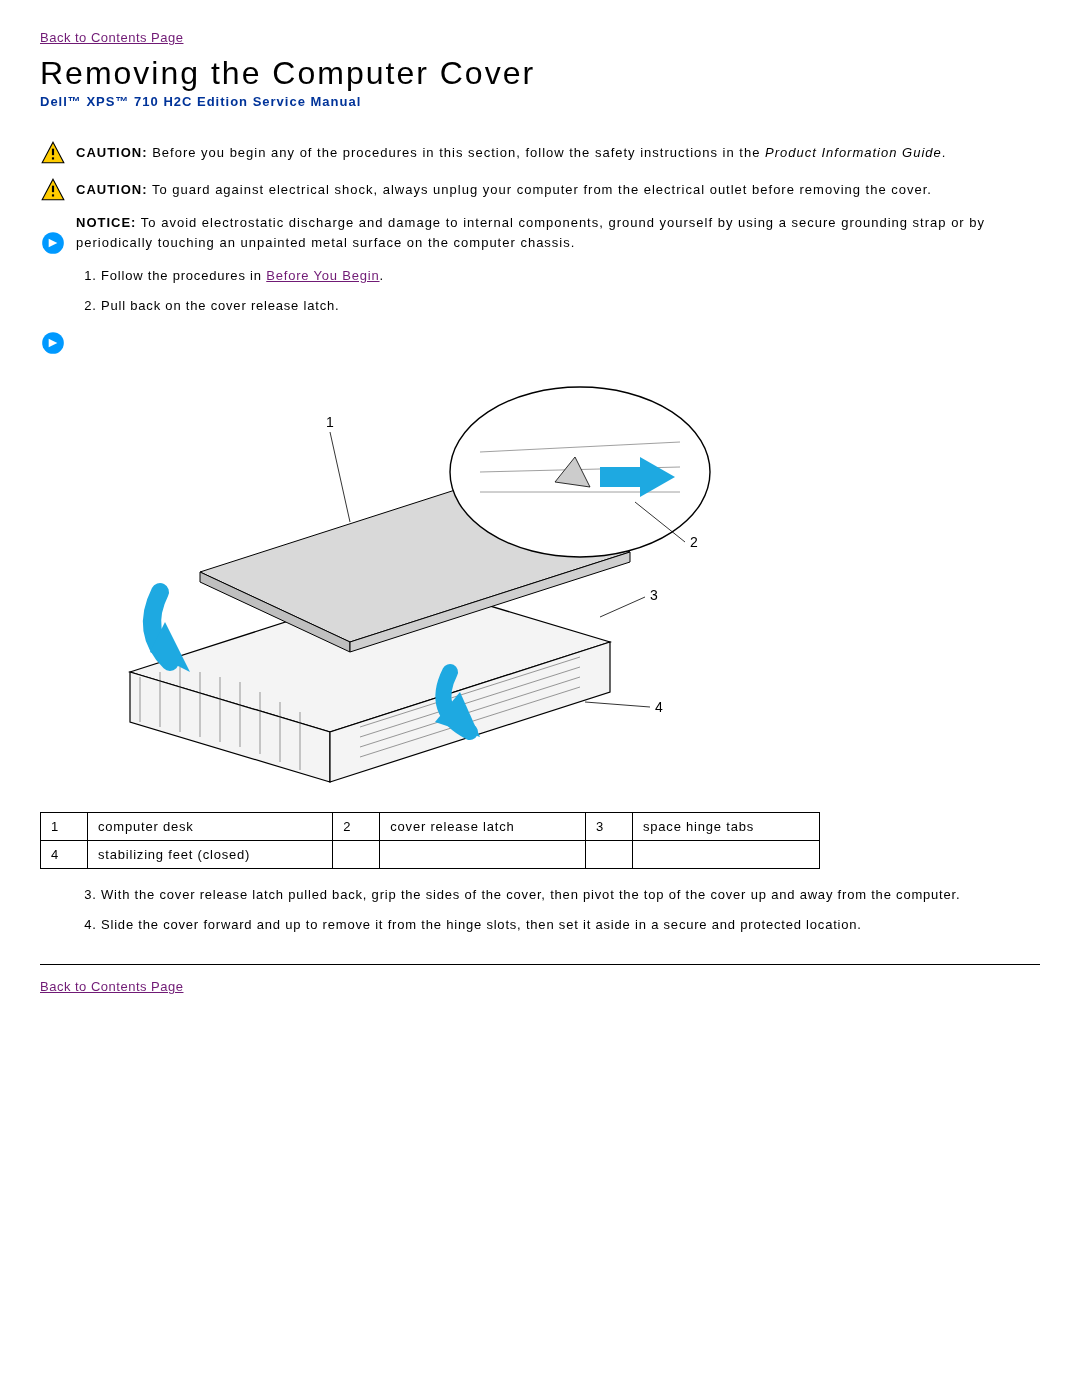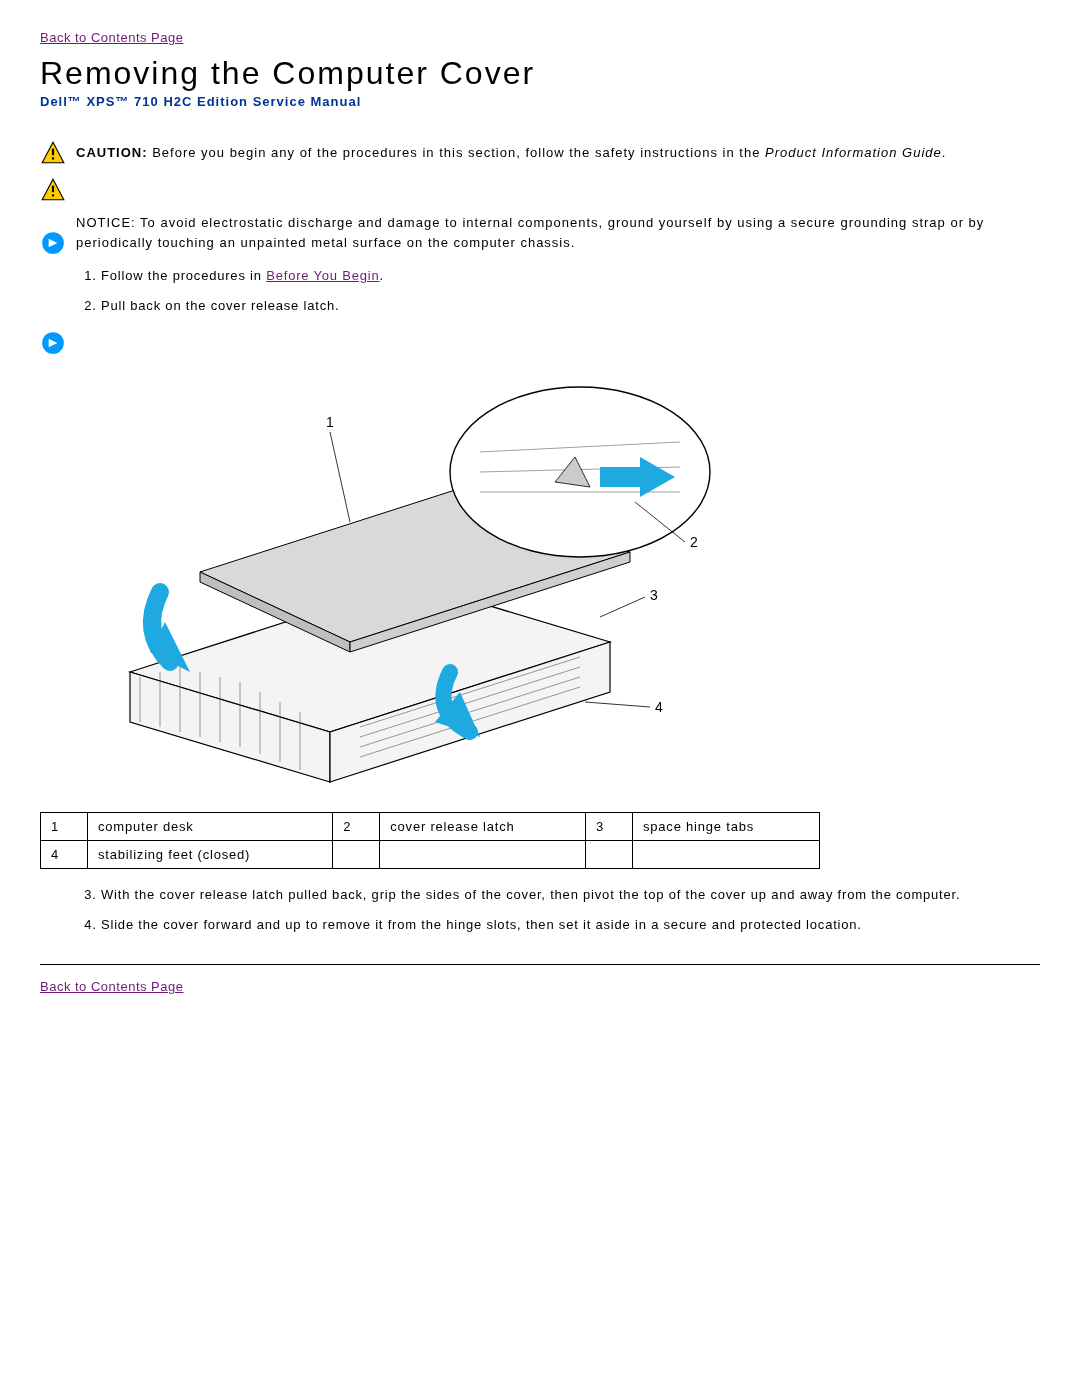--- a/index.html
+++ b/index.html
@@ -39,21 +39,21 @@
     height: 22px;
     margin-right: 10px;
     margin-top: 1px;
   }
   .alert .text {
     flex: 1;
     line-height: 1.5;
     letter-spacing: 1px;
   }
   .caution-label { font-weight: bold; }
-  .notice-label { font-weight: normal; }
+  .notice-label { font-weight: bold; }
   .italic { font-style: italic; }
   ol.steps {
     margin: 14px 0 14px 20px;
     padding-left: 24px;
   }
   ol.steps li {
     margin: 10px 17px;
     line-height: 1.5;
     letter-spacing: 0.8px;
   }
@@ -108,20 +108,23 @@
   </span>
 </div>
 
 <div class="alert">
   <span class="icon">
     <svg viewBox="0 0 24 24">
         <polygon points="12,2 22,21 2,21" fill="#ffcc00" stroke="#000" stroke-width="1"></polygon>
         <rect x="11" y="8" width="2" height="6" fill="#000"></rect>
         <rect x="11" y="16" width="2" height="2" fill="#000"></rect>
       </svg>
+  </span>
+  <span class="text">
+    <span class="caution-label">CAUTION:</span><span> To guard against electrical shock, always unplug your computer from the electrical outlet before removing the cover.</span>
   </span>
 </div>
 
 <div class="alert">
   <span class="icon">
     <svg viewBox="0 0 24 24">
         <circle cx="12" cy="12" r="10" fill="#0099ff"></circle>
         <path d="M8 8 L16 12 L8 16 Z" fill="#fff"></path>
       </svg>
   </span>

